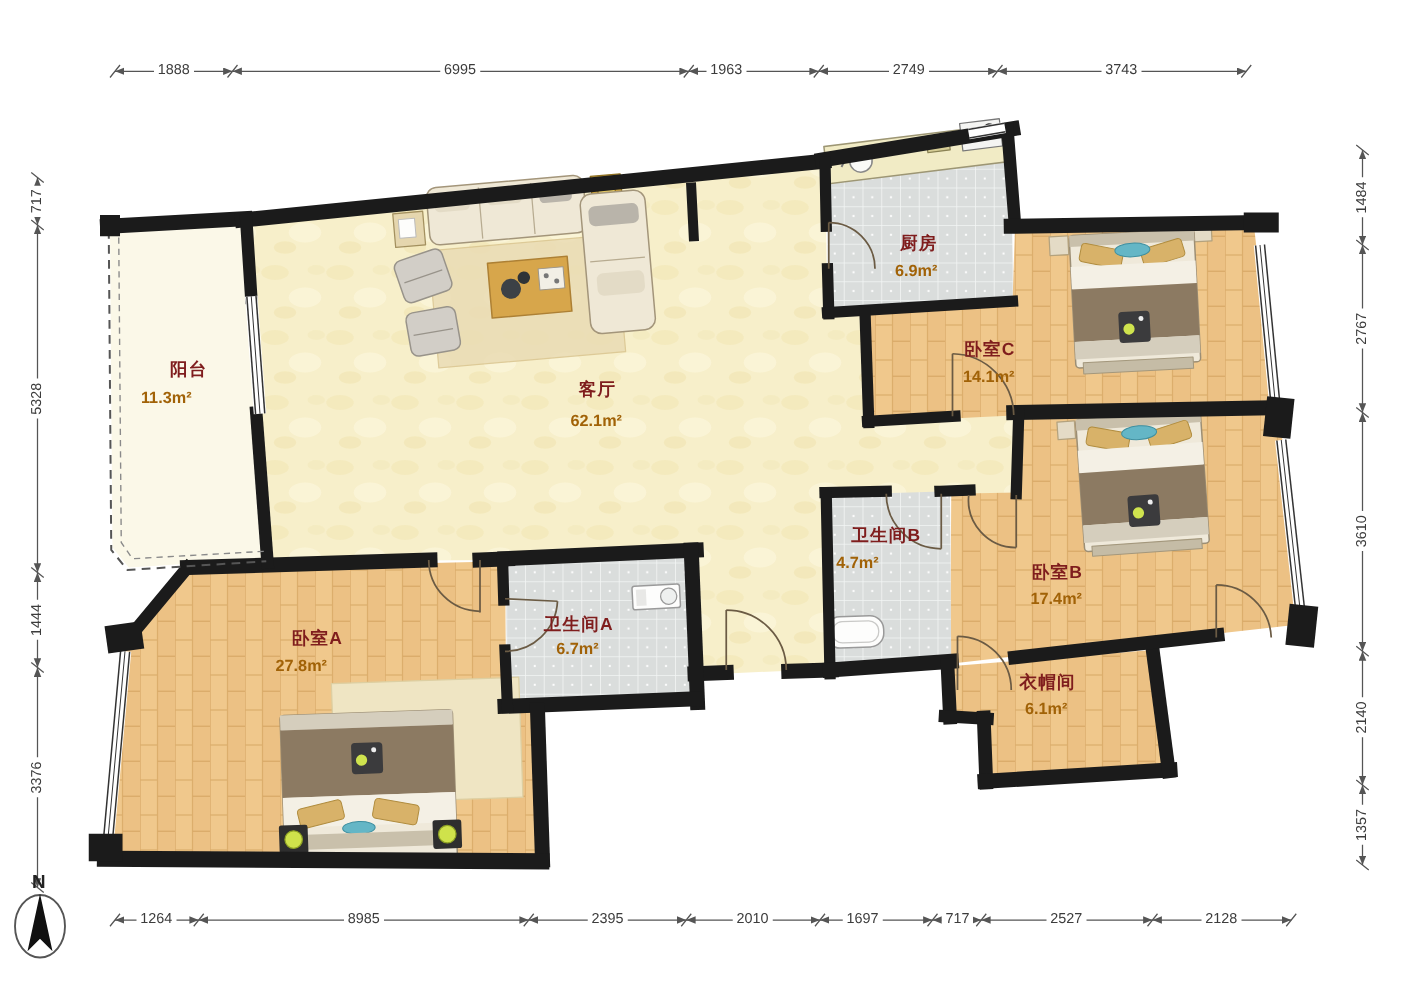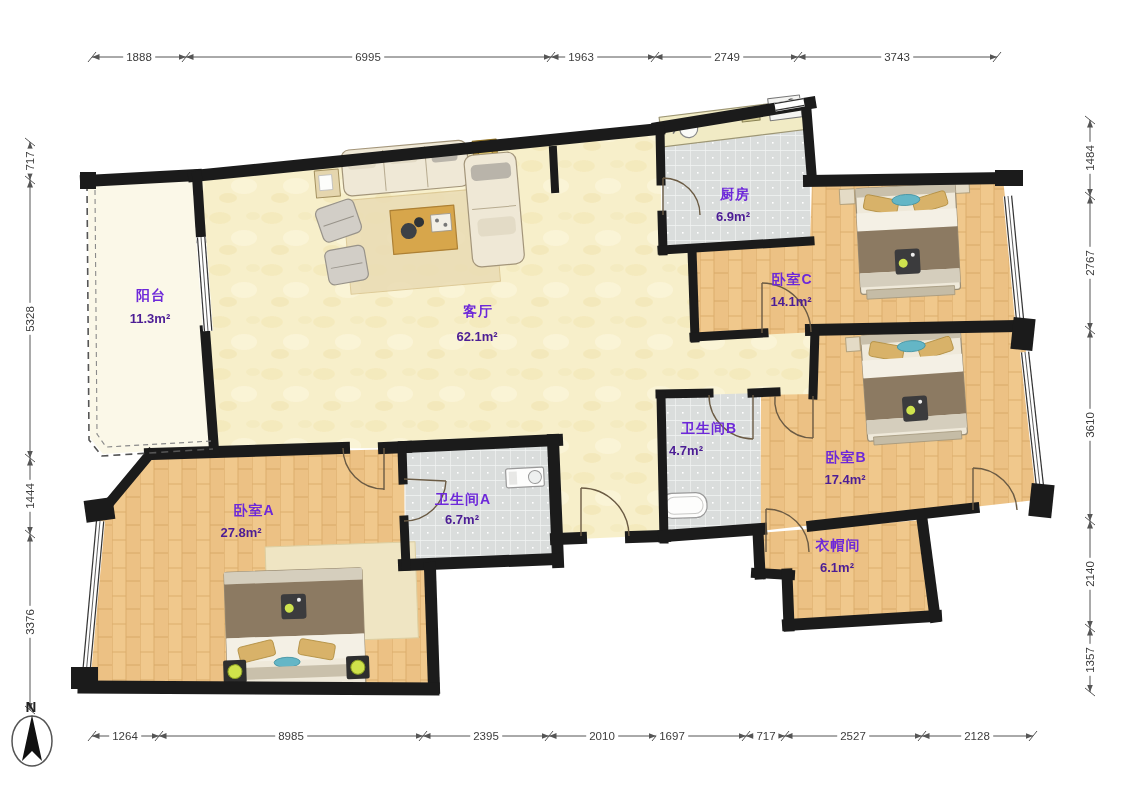--- a/index.html
+++ b/index.html
@@ -2,22 +2,22 @@
 <html><head>
 <meta charset="utf-8">
 <style>
   html,body{margin:0;padding:0;background:#fff;}
   .stage{
     position:relative;width:1125px;height:800px;background:#ffffff;overflow:hidden;
     font-family:"Liberation Sans","DejaVu Sans",sans-serif;
   }
   .stage svg{position:absolute;left:0;top:0;}
   .lbl{position:absolute;transform:translate(-50%,-50%);white-space:nowrap;pointer-events:none;}
-  .room-name{font-size:14px;font-weight:700;color:#6d28d9;letter-spacing:1px;}
-  .room-area{font-size:13px;font-weight:600;color:#4c1d95;}
+  .room-name{font-size:14px;font-weight:700;color:#7f1d1d;letter-spacing:1px;}
+  .room-area{font-size:13px;font-weight:600;color:#a16207;}
   .dim{font-size:11.5px;color:#3c3c3c;background:#fff;padding:0 3px;line-height:13px;}
   .dim.v{transform:translate(-50%,-50%) rotate(-90deg);}
   .compass-n{font-size:15px;font-weight:700;color:#222;}
 </style>
 </head>
 <body>
 
 <div class="stage">
 
 <svg width="1125" height="800" viewBox="0 0 1125 800">
@@ -332,21 +332,21 @@
     </g>
   </g>
 
   <g>
     <ellipse cx="32" cy="741" rx="20" ry="25" fill="#ffffff" stroke="#555" stroke-width="1.5"></ellipse>
     <polygon points="32,715 42,761 32,751 22,761" fill="#111"></polygon>
   </g>
 </svg>
 
   <span class="lbl room-name" style="left:151px;top:296px">阳台</span>
-  <span class="lbl room-area" style="left:150px;top:318px">11.3m²</span>
+  <span class="lbl room-area" style="left:133px;top:318px">11.3m²</span>
   <span class="lbl room-name" style="left:478px;top:312px">客厅</span>
   <span class="lbl room-area" style="left:477px;top:336px">62.1m²</span>
   <span class="lbl room-name" style="left:735px;top:195px">厨房</span>
   <span class="lbl room-area" style="left:733px;top:216px">6.9m²</span>
   <span class="lbl room-name" style="left:792px;top:280px">卧室C</span>
   <span class="lbl room-area" style="left:791px;top:301px">14.1m²</span>
   <span class="lbl room-name" style="left:709px;top:429px">卫生间B</span>
   <span class="lbl room-area" style="left:686px;top:450px">4.7m²</span>
   <span class="lbl room-name" style="left:846px;top:458px">卧室B</span>
   <span class="lbl room-area" style="left:845px;top:479px">17.4m²</span>
@@ -360,21 +360,21 @@
   <span class="lbl dim" style="left:139px;top:57px">1888</span>
   <span class="lbl dim" style="left:368px;top:57px">6995</span>
   <span class="lbl dim" style="left:581px;top:57px">1963</span>
   <span class="lbl dim" style="left:727px;top:57px">2749</span>
   <span class="lbl dim" style="left:897px;top:57px">3743</span>
 
   <span class="lbl dim" style="left:125px;top:736px">1264</span>
   <span class="lbl dim" style="left:291px;top:736px">8985</span>
   <span class="lbl dim" style="left:486px;top:736px">2395</span>
   <span class="lbl dim" style="left:602px;top:736px">2010</span>
-  <span class="lbl dim" style="left:672px;top:736px">1697</span>
+  <span class="lbl dim" style="left:690px;top:736px">1697</span>
   <span class="lbl dim" style="left:766px;top:736px">717</span>
   <span class="lbl dim" style="left:853px;top:736px">2527</span>
   <span class="lbl dim" style="left:977px;top:736px">2128</span>
 
   <span class="lbl dim v" style="left:30px;top:161px">717</span>
   <span class="lbl dim v" style="left:30px;top:319px">5328</span>
   <span class="lbl dim v" style="left:30px;top:496px">1444</span>
   <span class="lbl dim v" style="left:30px;top:622px">3376</span>
 
   <span class="lbl dim v" style="left:1090px;top:158px">1484</span>

